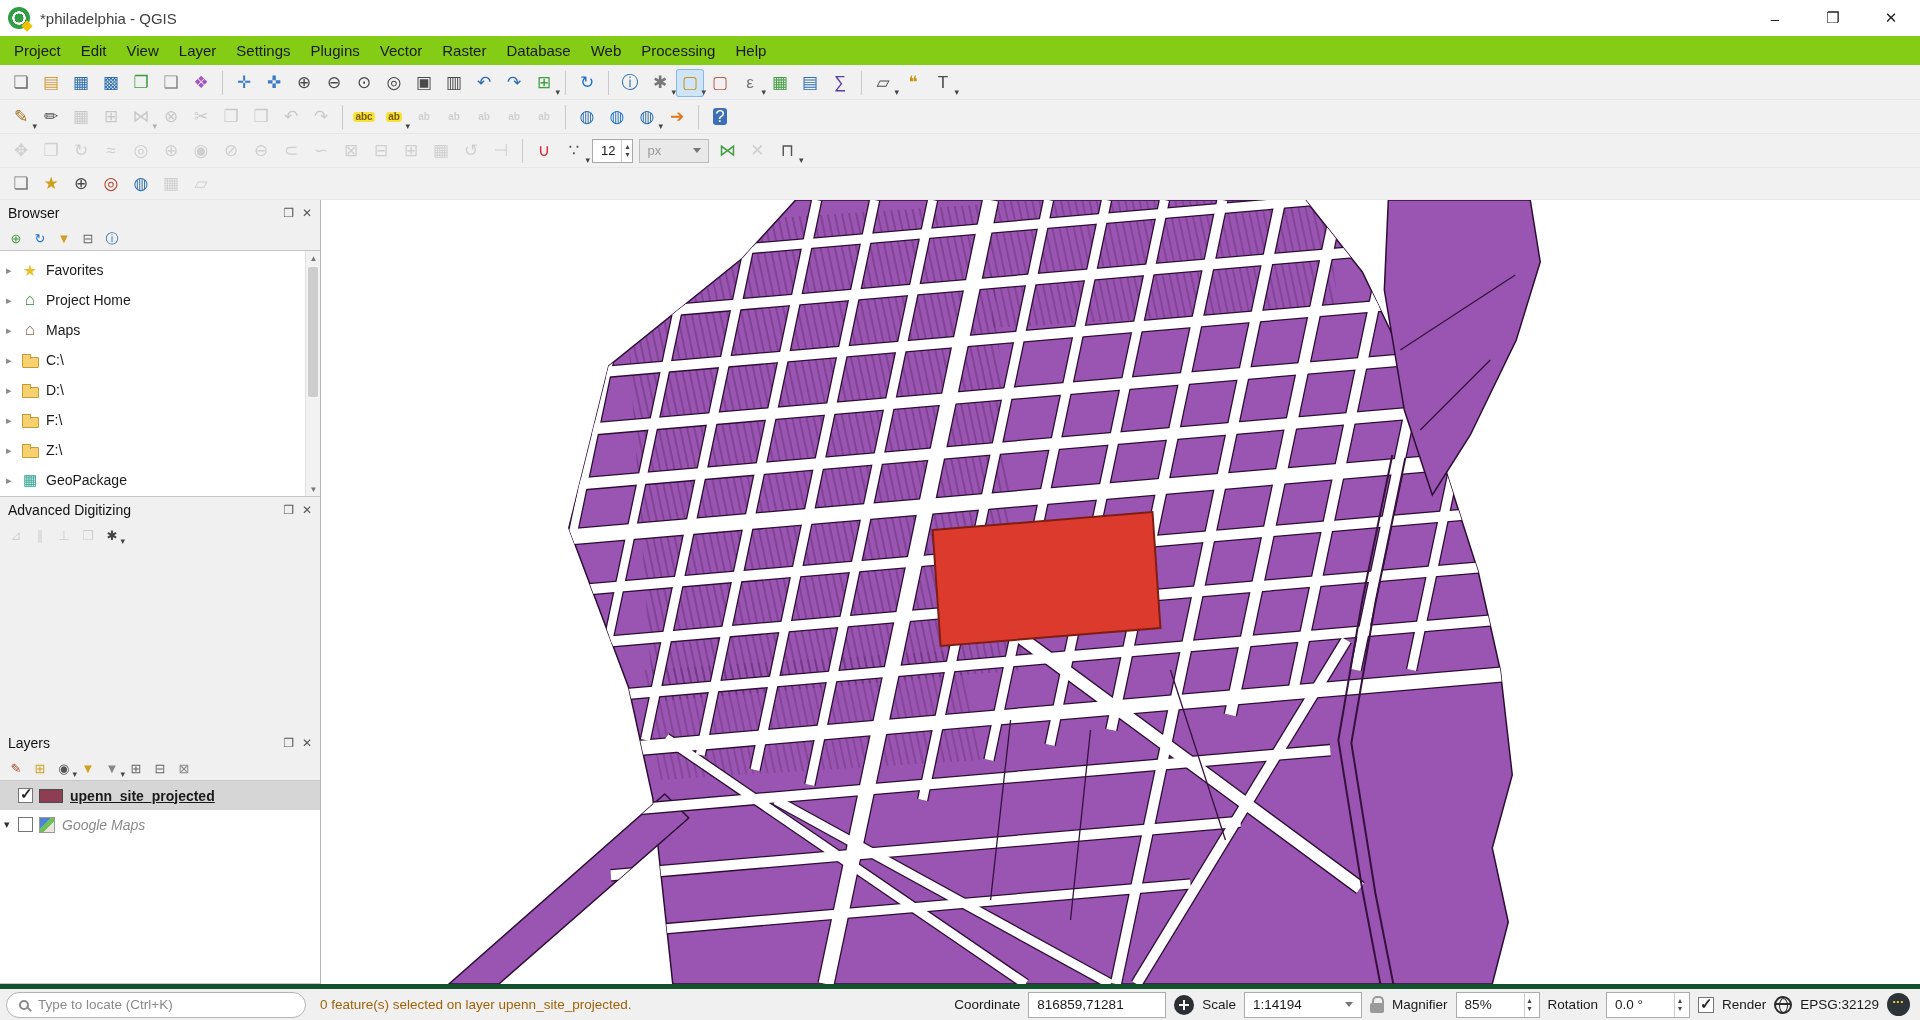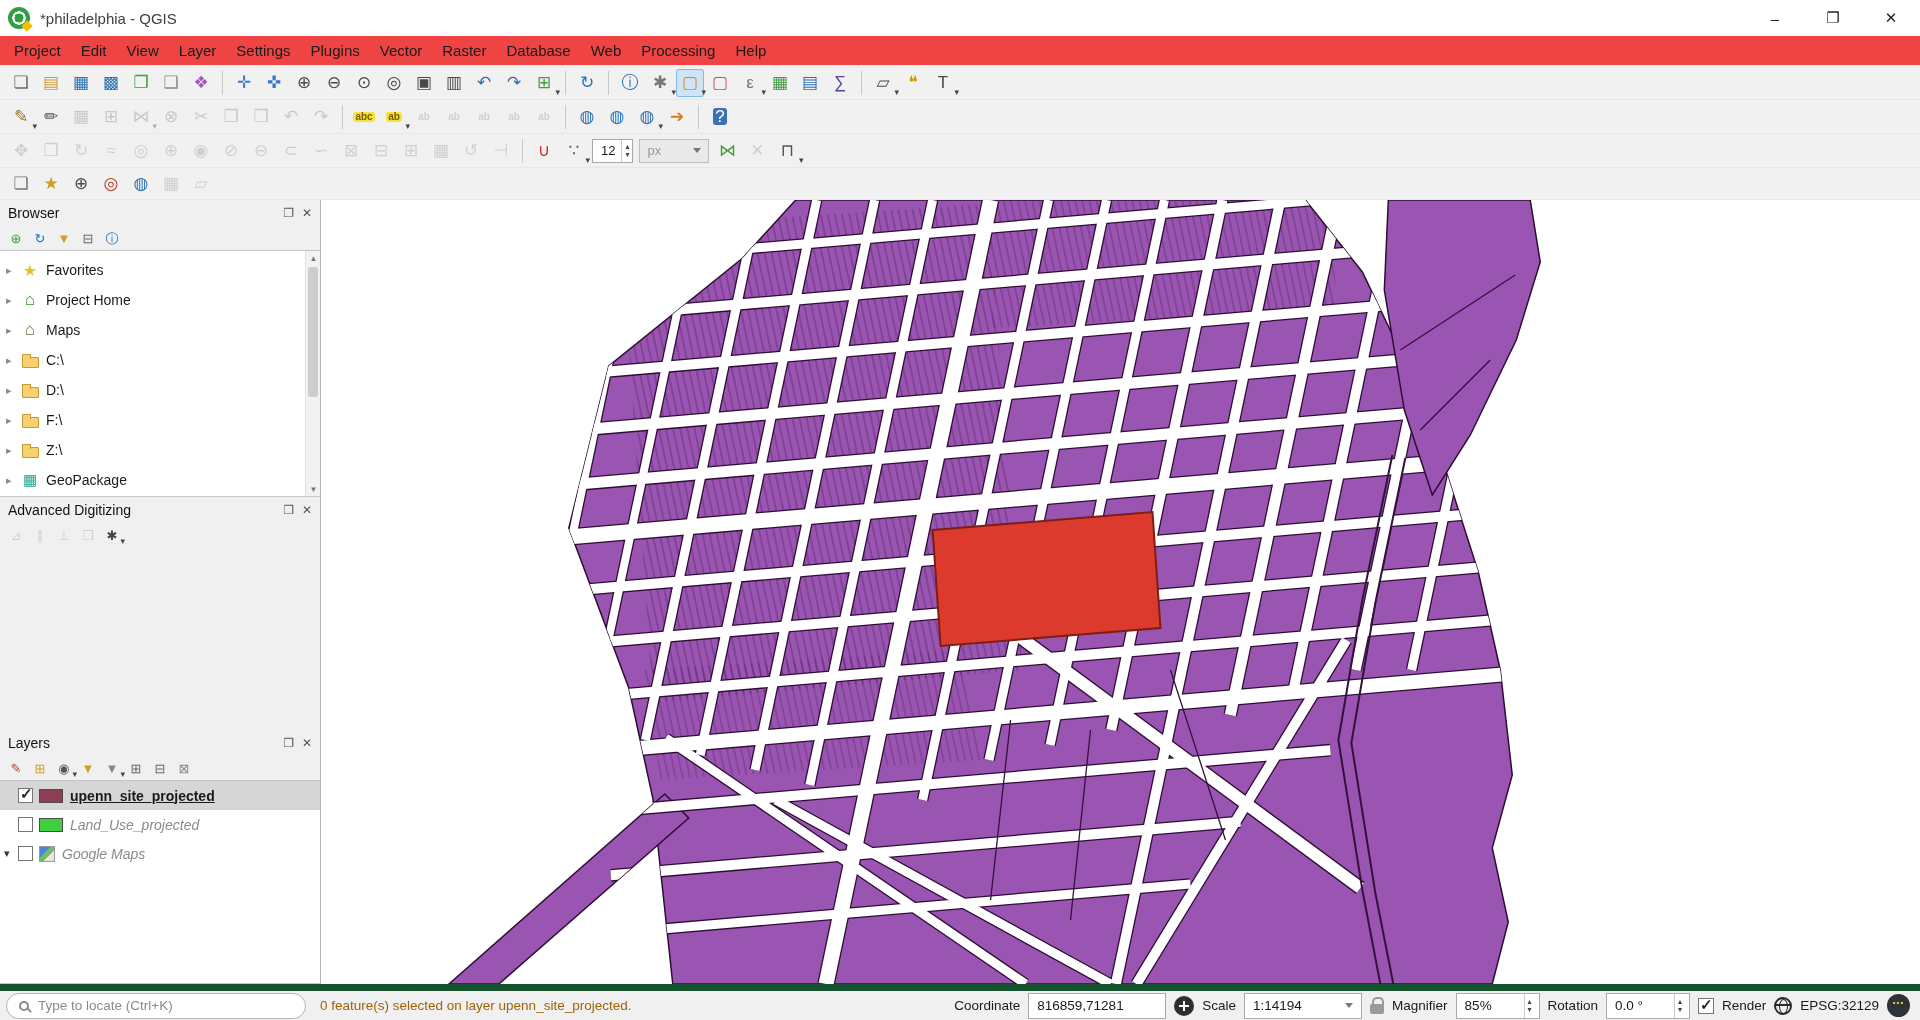--- a/index.html
+++ b/index.html
@@ -12,21 +12,21 @@
   .app-icon { width:22px; height:22px; margin-left:8px; border-radius:50%; position:relative; flex:none;
     background: radial-gradient(circle at 50% 50%, #2f9e44 0 28%, #ffffff 30% 42%, #2f9e44 44% 100%); }
   .app-icon::after { content:""; position:absolute; right:-1px; bottom:-1px; width:8px; height:8px;
     background:#f2c200; transform:rotate(45deg); }
   .title-text { margin-left:10px; font-size:15px; color:#404040; }
   .win-controls { margin-left:auto; display:flex; height:100%; }
   .win-btn { width:58px; height:100%; display:flex; align-items:center; justify-content:center;
     font-size:15px; color:#222; }
 
   
-  .menubar { height:30px; background:#ef4444; display:flex; align-items:stretch; padding-left:4px;
+  .menubar { height:30px; background:#84cc16; display:flex; align-items:stretch; padding-left:4px;
     border-bottom:1px solid #ececec; }
   .menu-item { padding:0 10px; display:flex; align-items:center; font-size:15px; color:#1a1a1a; }
 
   
   .toolbar-row { display:flex; align-items:center; background:#f1f1f1; border-bottom:1px solid #e7e7e7;
     padding:0 6px; }
   .tr1,.tr2,.tr3 { height:34px; }
   .tr4 { height:32px; }
   .tb-icon { width:28px; height:28px; border-radius:3px; display:flex; align-items:center;
     justify-content:center; position:relative; margin:0 1px; flex:none; }
@@ -108,21 +108,21 @@
   .map-canvas { position:absolute; left:320px; top:0; width:1600px; height:784px; background:#fff;
     border-left:1px solid #b5b5b5; }
   .map-canvas svg { display:block; width:100%; height:100%; }
   .mass { fill:var(--landuse,#9a55b2); stroke:var(--outline,#2e0d35); stroke-width:1.5; }
   #site-poly { fill:var(--site,#dc3a2c); stroke:#7e1d12; stroke-width:2; }
   .rail { fill:none; stroke:#35113e; stroke-width:2; }
   .thin-dark { stroke:#35113e; stroke-width:1.3; }
 
   
   .statusbar { position:absolute; left:0; bottom:0; width:1920px; height:36px; background:#f0f0f0;
-    border-top:7px solid #14532d; display:flex; align-items:center; font-size:13.5px; padding:12px 6px; }
+    border-top:5px solid #14532d; display:flex; align-items:center; font-size:13.5px; padding:12px 6px; }
   .locate { width:300px; height:26px; background:#fff; border:1px solid #b5b5b5; border-radius:13px;
     display:flex; align-items:center; padding:0 12px; color:#8a8a8a; flex:none; }
   .mag-ic { width:10px; height:10px; border:2px solid #8a8a8a; border-radius:50%; position:relative;
     margin-right:9px; flex:none; }
   .mag-ic::after { content:""; position:absolute; width:6px; height:2px; background:#8a8a8a;
     transform:rotate(45deg); right:-5px; bottom:-2px; }
   .status-msg { margin-left:14px; color:#a16207; }
   .sb-right { margin-left:auto; display:flex; align-items:center; gap:8px; padding-right:4px; }
   .sb-label { color:#1a1a1a; }
   .sb-box { height:26px; background:#fff; border:1px solid #ababab; display:flex; align-items:center;
@@ -837,27 +837,20 @@
 
             <div class="layer-row selected">
 
               <span class="cb checked"></span>
               <span class="swatch" style="background: rgb(142, 62, 84);"></span>
 
               <span class="layer-label bold underline">upenn_site_projected</span>
             </div>
 
 
-            <div class="layer-row">
-
-              <span class="cb"></span>
-              <span class="swatch" style="background: rgb(63, 208, 63);"></span>
-
-              <span class="layer-label italic muted">Land_Use_projected</span>
-            </div>
 
             <div class="layer-row">
               <span class="expander">▾</span>
               <span class="cb"></span>
 
               <span class="gmap-ic"></span>
               <span class="layer-label italic muted">Google Maps</span>
             </div>
 
         </div>

